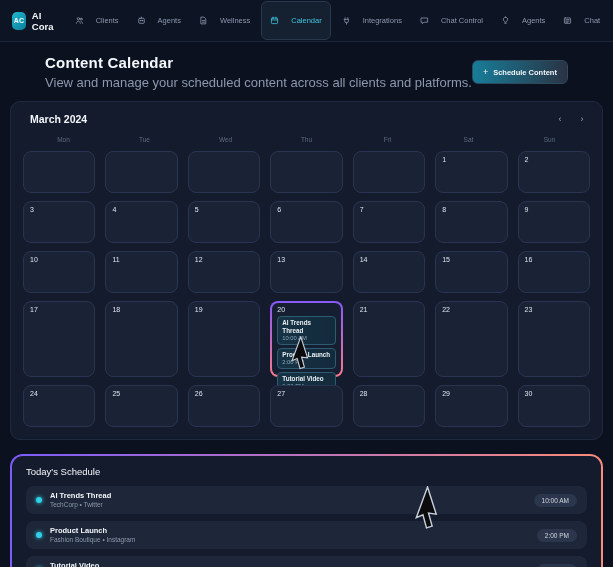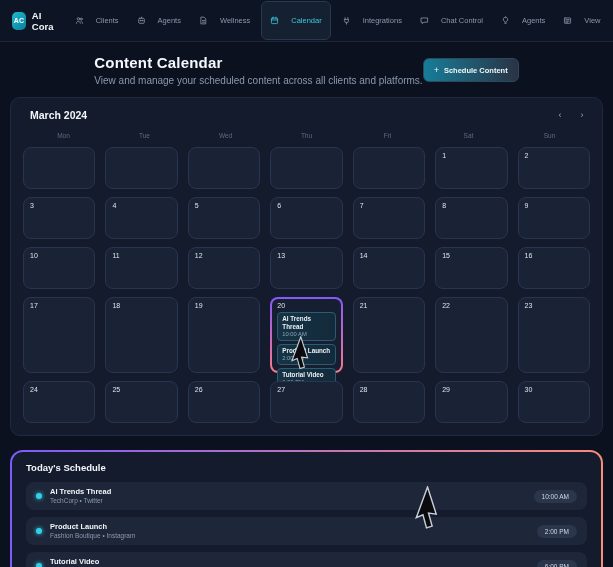--- a/index.html
+++ b/index.html
@@ -43,21 +43,21 @@
   .avatar {
     width:18px; height:18px; border-radius:50%;
     background:linear-gradient(135deg,#1ab5cd,#0b87a5);
     color:#fff; font-size:6.5px; font-weight:bold;
     display:flex; align-items:center; justify-content:center; cursor:pointer;
   }
 
   
   .page-header { display:flex; align-items:center; justify-content:center; padding:12px 12px 11px; }
   .page-title { font-size:15px; font-weight:bold; color:#f5f8fc; letter-spacing:.2px; }
-  .page-subtitle { font-size:10px; color:#8b98ad; margin-top:4px; }
+  .page-subtitle { font-size:13px; color:#8b98ad; margin-top:4px; }
   .schedule-btn {
     display:flex; align-items:center; gap:5px;
     background:linear-gradient(90deg,#177d99,#2a3344);
     border:1px solid #2b4a5c; border-radius:6px;
     color:#f0f5f9; font-size:7.5px; font-weight:bold;
     padding:6px 10px; cursor:pointer;
   }
   .schedule-btn .plus { font-size:9px; font-weight:normal; }
 
   
@@ -99,21 +99,21 @@
 
   
   .sched-wrap {
     margin:14px 10px 0;
     border:2px solid transparent; border-radius:13px;
     background-image:linear-gradient(#131b2c,#131b2c),
                      linear-gradient(90deg,#7c5cfc,#fb8b7a);
     background-origin:border-box; background-clip:padding-box,border-box;
     padding:10px 14px 10px;
   }
-  .sched-title { font-size:9.5px; font-weight:bold; color:#f3f6fa; margin-bottom:9px; }
+  .sched-title { font-size:9.5px; font-weight:normal; color:#f3f6fa; margin-bottom:9px; }
   .sched-list { display:flex; flex-direction:column; gap:7px; }
   .sched-row {
     background:#1e2739; border-radius:8px; padding:5px 10px;
     display:flex; align-items:center; gap:8px; cursor:pointer;
   }
   .sched-dot { width:6px; height:6px; border-radius:50%; background:#2fd0e8; box-shadow:0 0 4px #2fd0e8; flex:none; }
   .sched-text { flex:1; }
   .sched-item-title { font-size:7.5px; font-weight:bold; color:#f1f5f9; line-height:9px; }
   .sched-item-meta { font-size:6.5px; color:#8b98ad; line-height:8px; margin-top:1px; }
   .sched-time {
@@ -198,21 +198,21 @@
         </span>
       <span>Agents</span>
     </div>
     <div class="nav-item">
       <span>
           <svg viewBox="0 0 16 16" width="9" height="9" fill="none" stroke="currentColor" stroke-width="1.4">
             <rect x="2.5" y="3.5" width="11" height="9.5" rx="1"></rect>
             <path d="M5 6.5h6M5 9h6M5 11h3.5"></path>
           </svg>
         </span>
-      <span>View</span>
+      <span>Chat</span>
     </div>
   </div>
   <div class="nav-right">
     <span class="icon-btn">
         <svg viewBox="0 0 16 16">
           <path d="M8 2.5a3.5 3.5 0 0 1 3.5 3.5c0 3 1 4 1 4h-9s1-1 1-4A3.5 3.5 0 0 1 8 2.5z"></path>
           <path d="M6.8 12.5a1.3 1.3 0 0 0 2.4 0"></path>
         </svg>
       </span>
     <span class="icon-btn">

